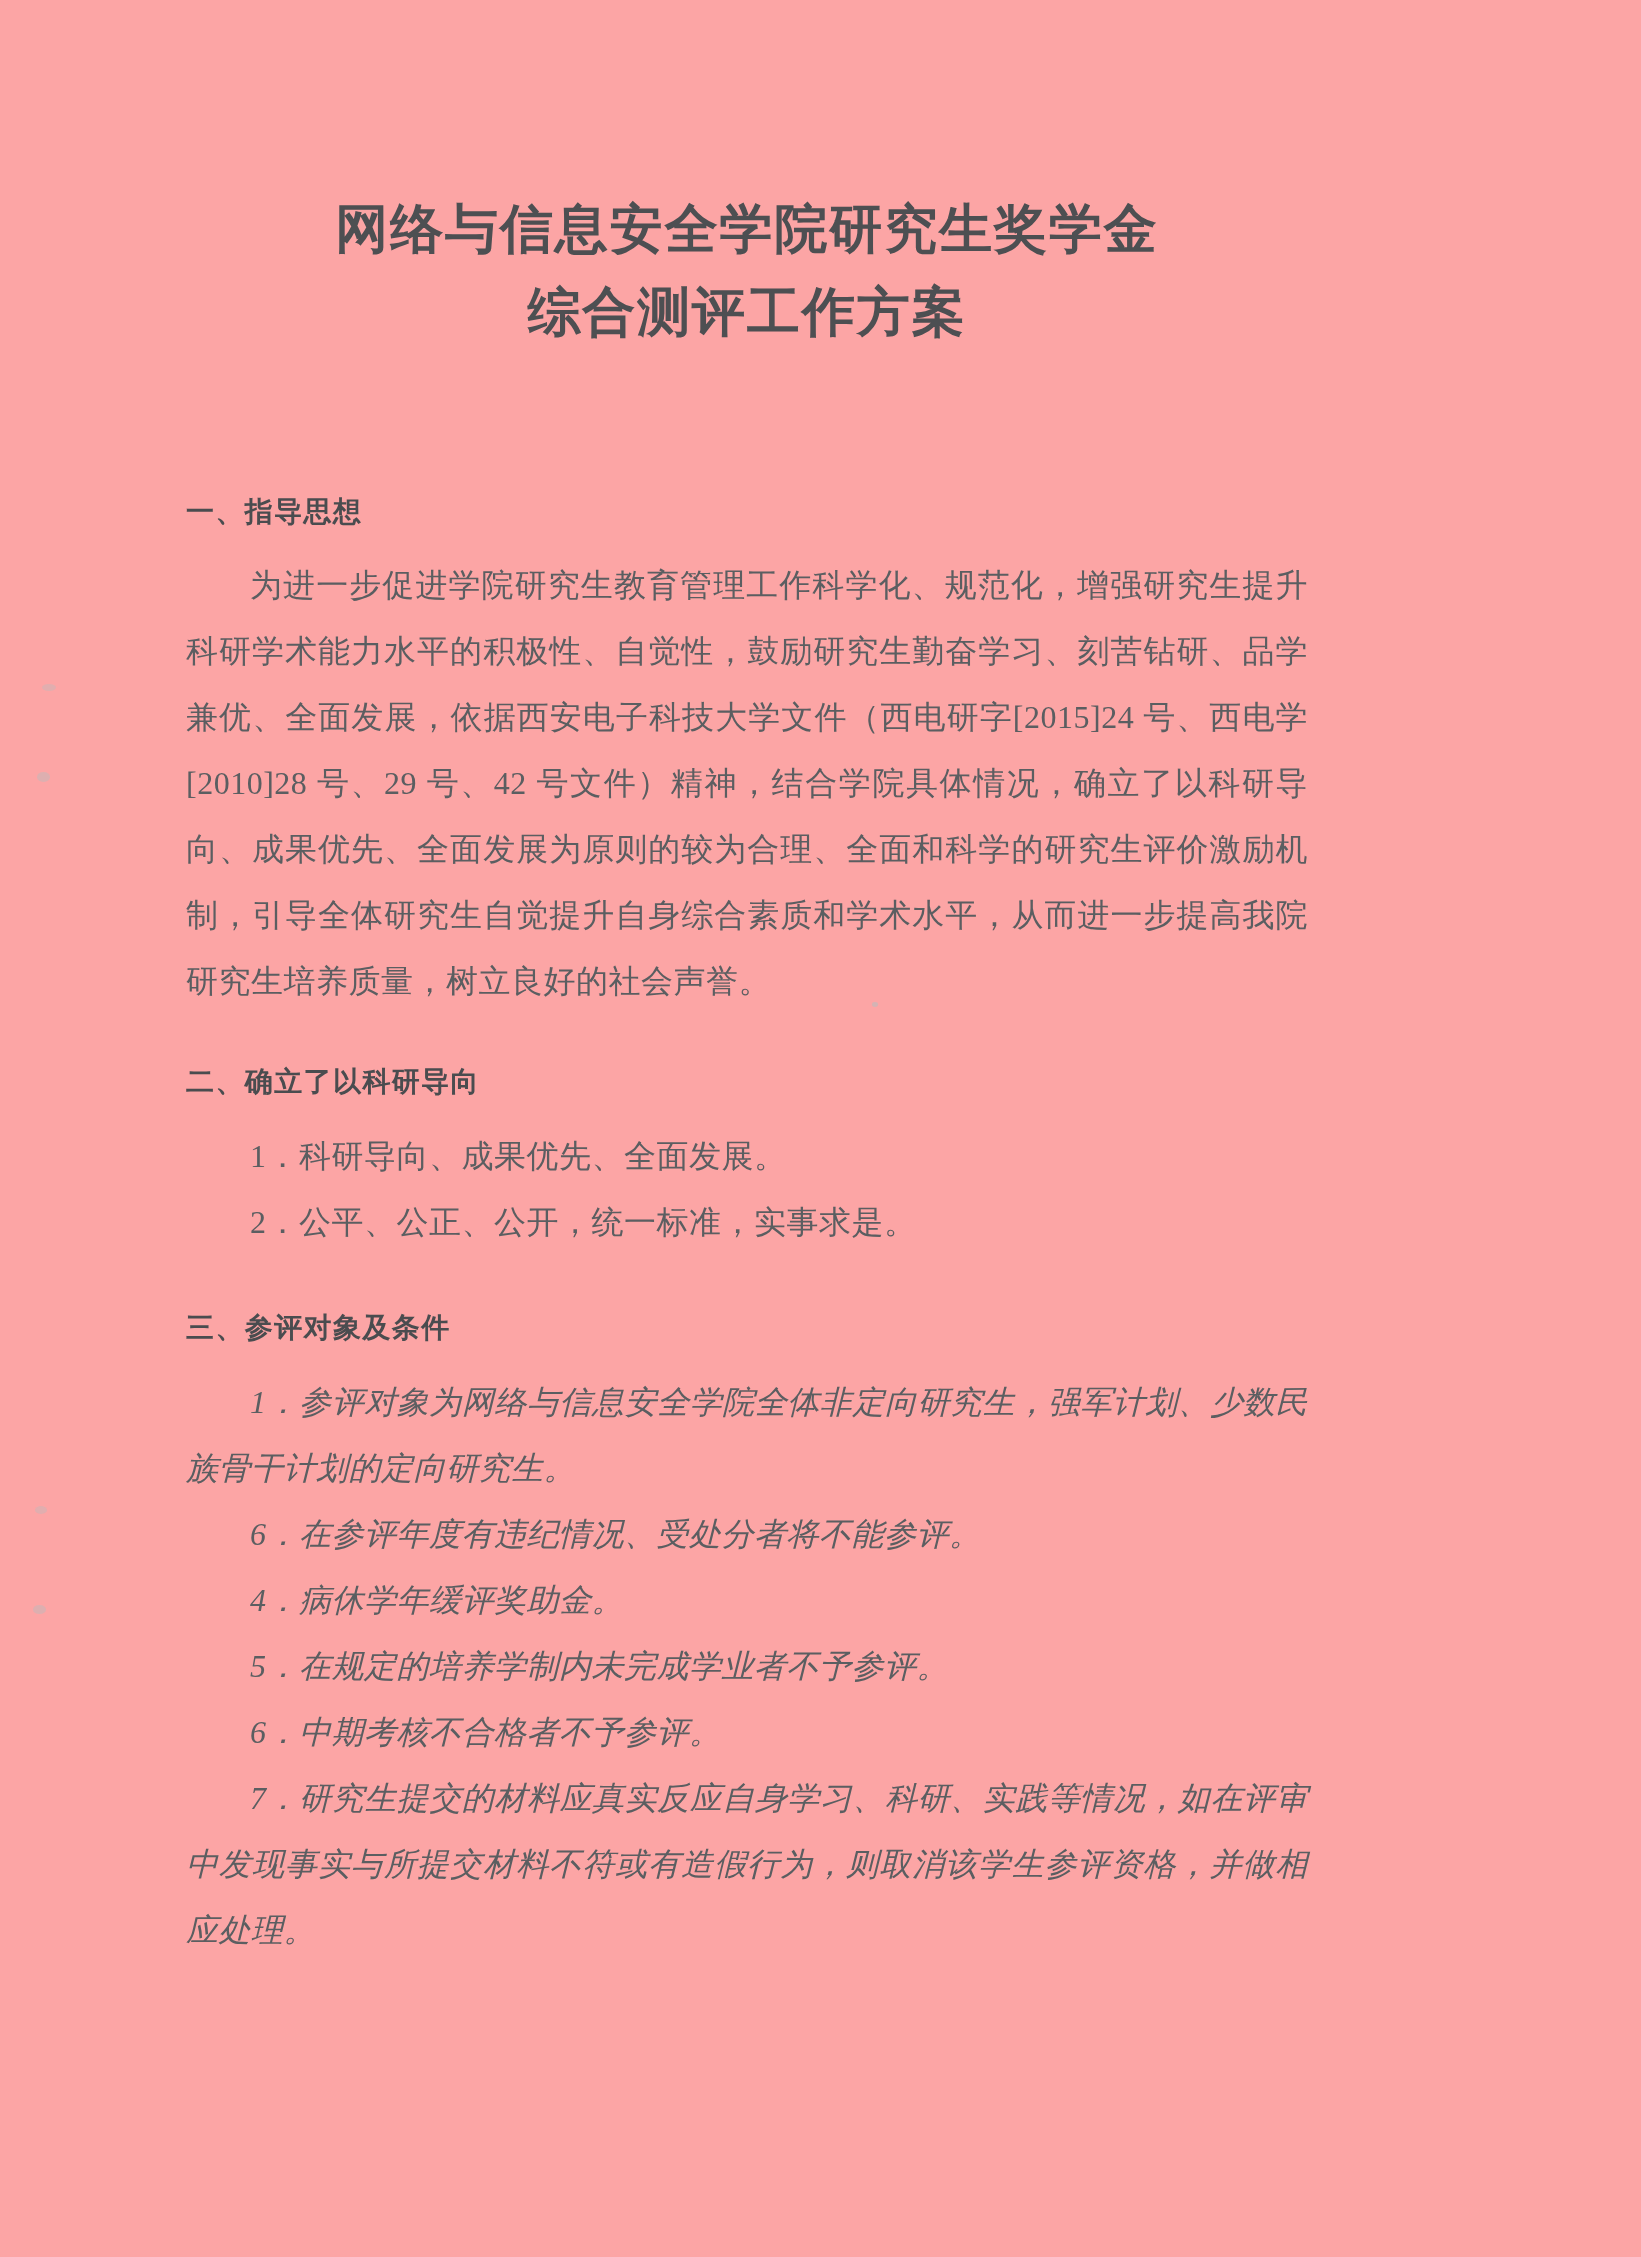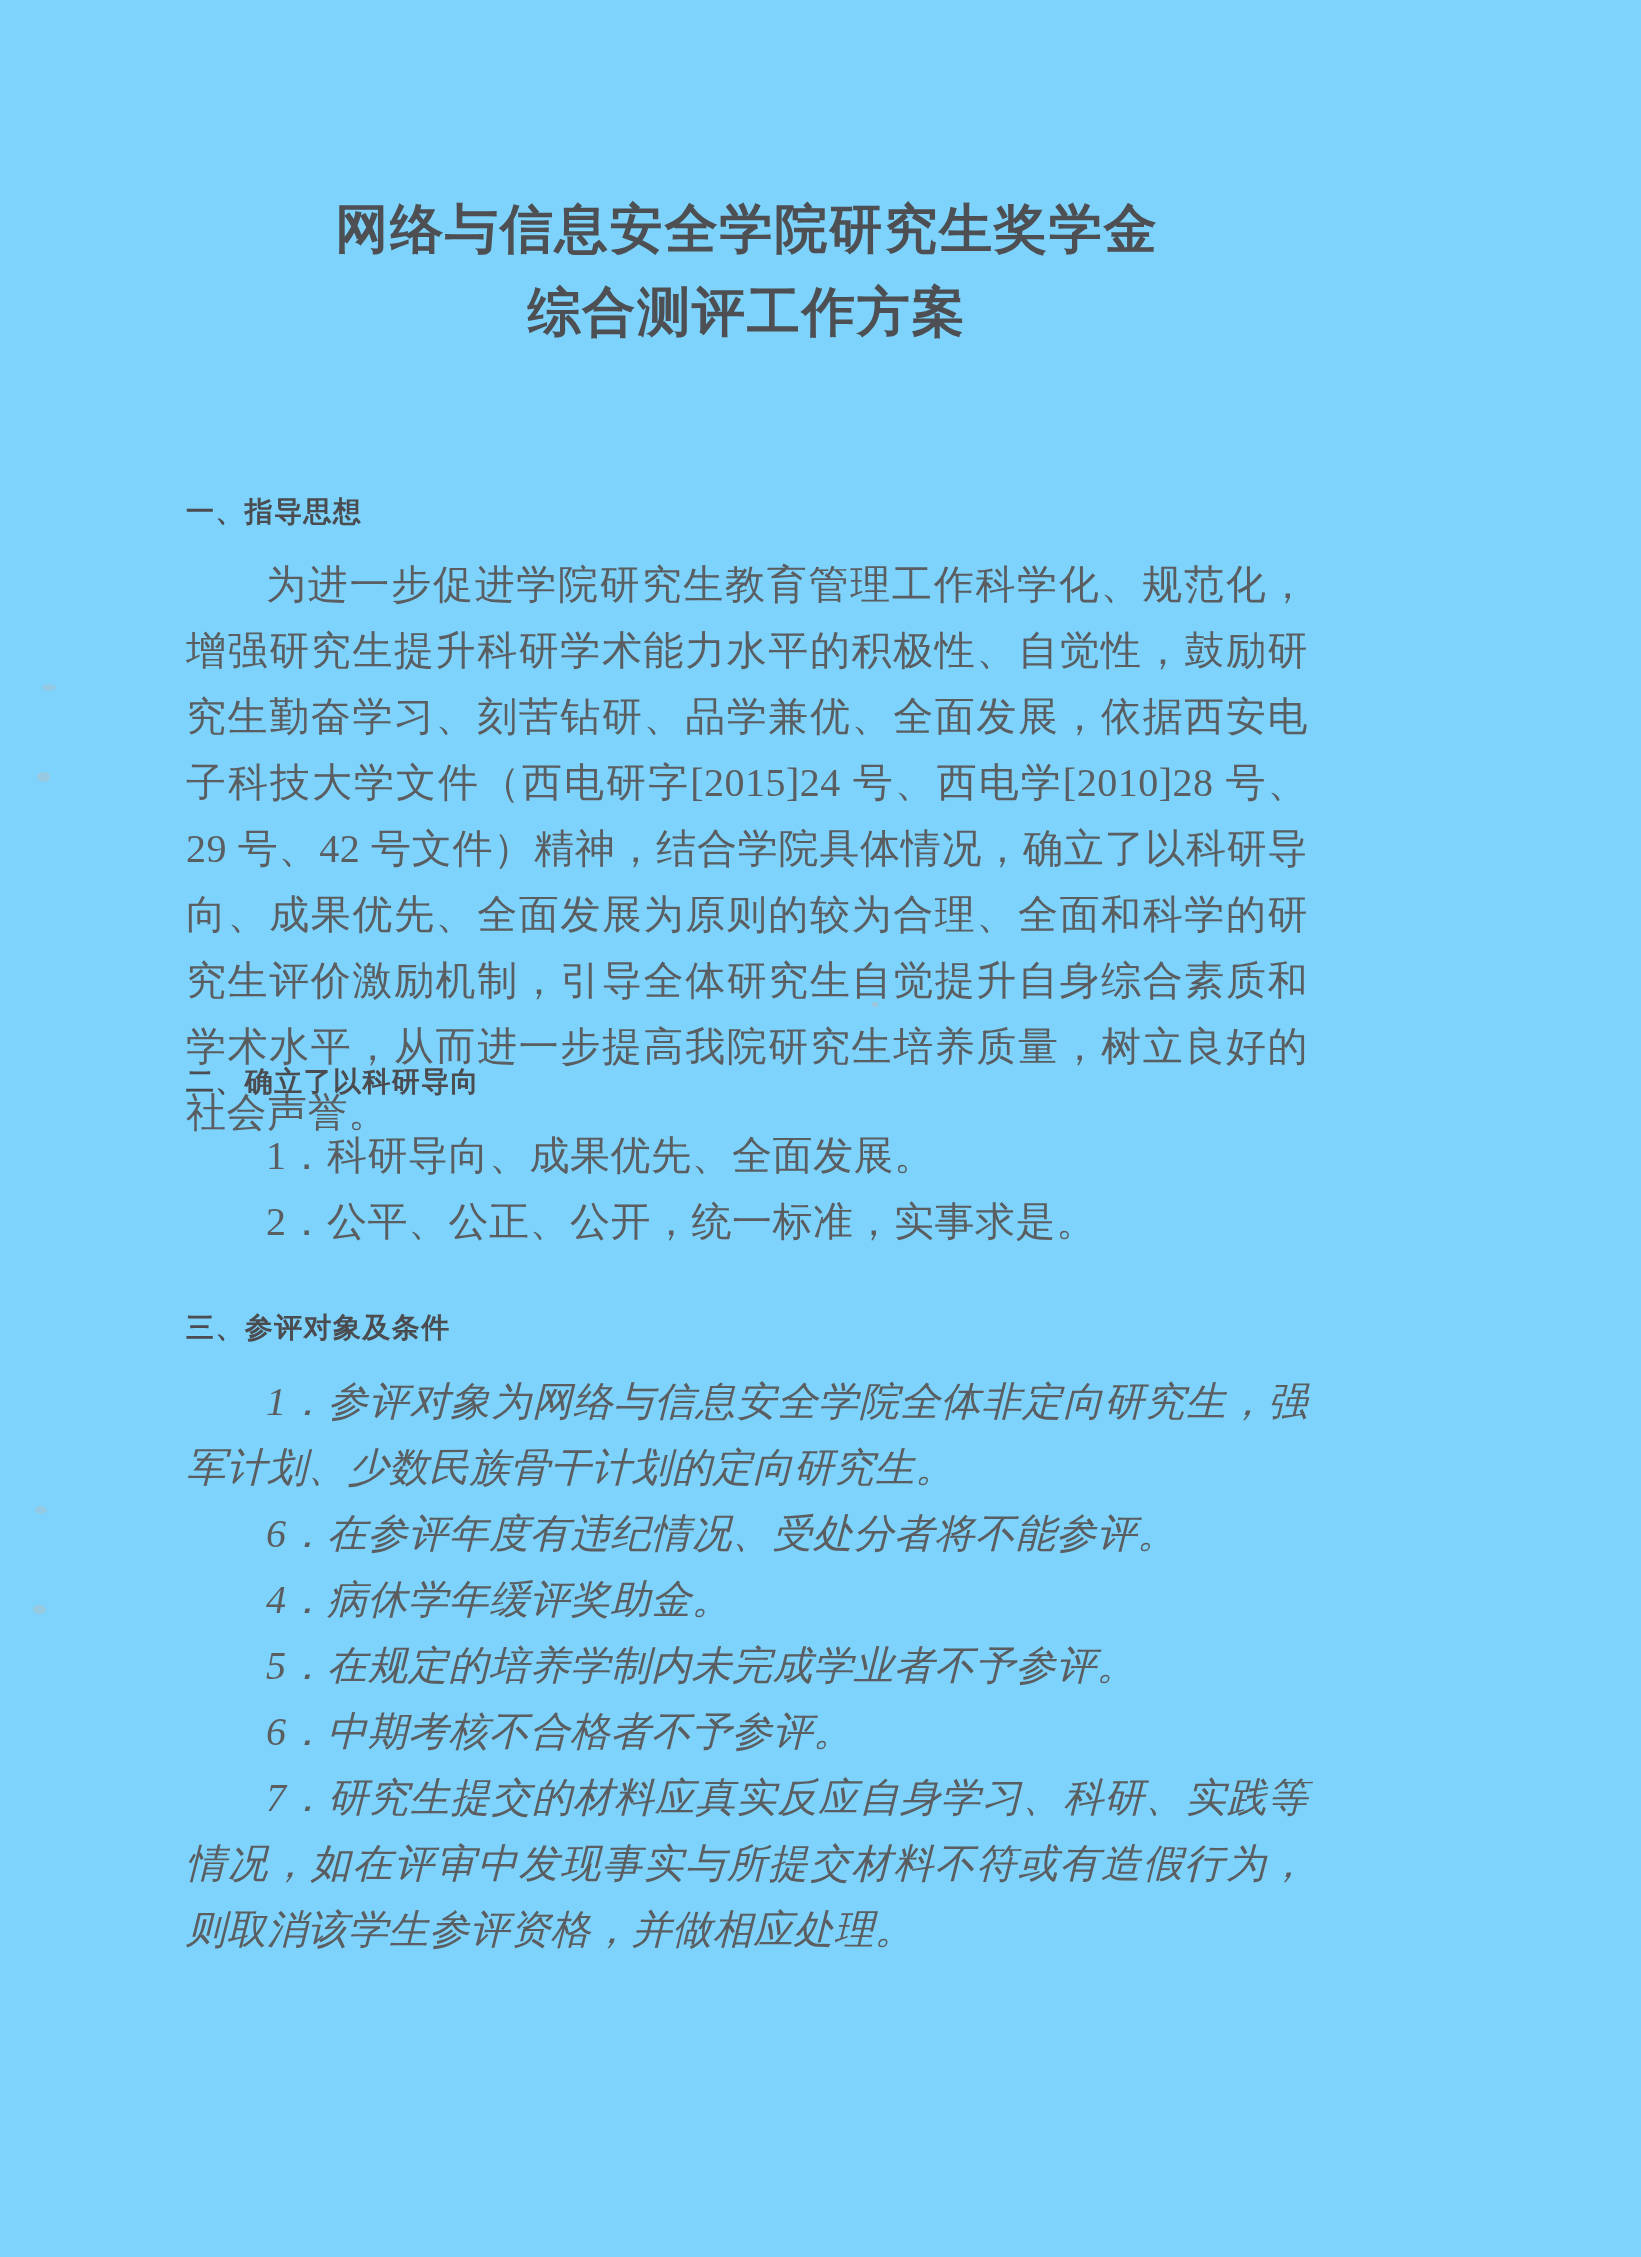--- a/index.html
+++ b/index.html
@@ -5,21 +5,21 @@
   html, body {
     margin: 0;
     padding: 0;
     background: #e8e8e8;
   }
   .page {
     position: relative;
     width: 1641px;
     height: 2257px;
     margin: 0 auto;
-    background: #7dd3fc;
+    background: #fca5a5;
     overflow: hidden;
     font-family: "Liberation Serif", "DejaVu Serif", serif;
   }
   .doc-title {
     position: absolute;
     top: 188px;
     left: 186px;
     width: 1122px;
     margin: 0;
     text-align: center;
@@ -42,21 +42,21 @@
     line-height: 44px;
     font-weight: 700;
     letter-spacing: 1.4px;
     color: #4a4c4f;
   }
   .sec1-heading { top: 490px; }
   .sec2-heading { top: 1060px; }
   .sec3-heading { top: 1306px; }
   .body-para {
     margin: 0;
-    font-size: 40px;
+    font-size: 32px;
     line-height: 66px;
     letter-spacing: 0.5px;
     color: #5b5e61;
     text-align: justify;
     text-indent: 2em;
   }
   .sec1-para {
     position: absolute;
     top: 552px;
     left: 186px;

